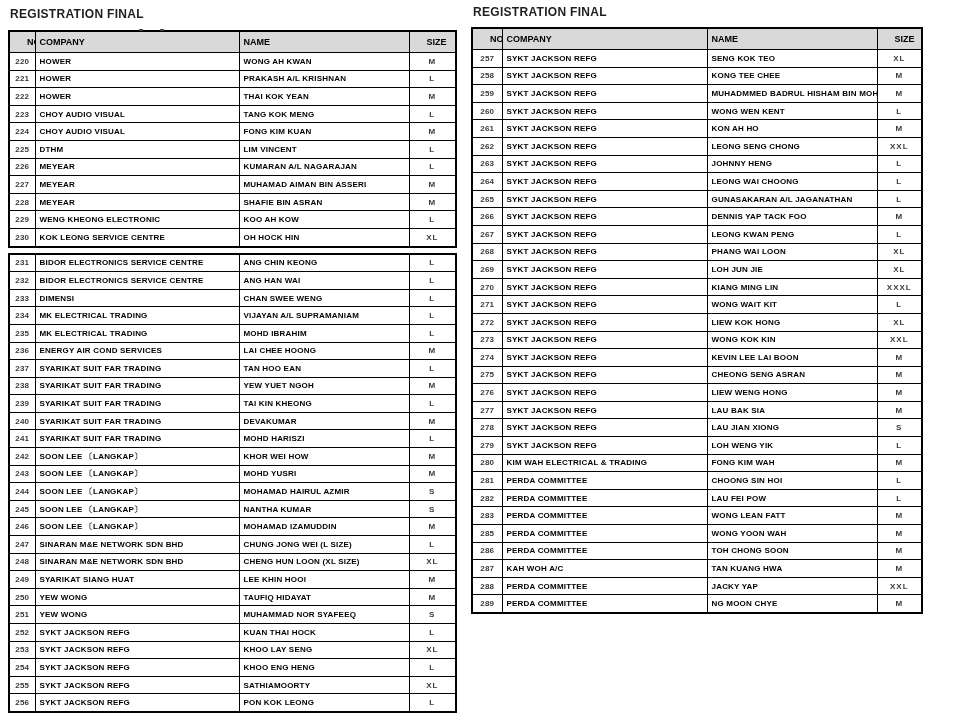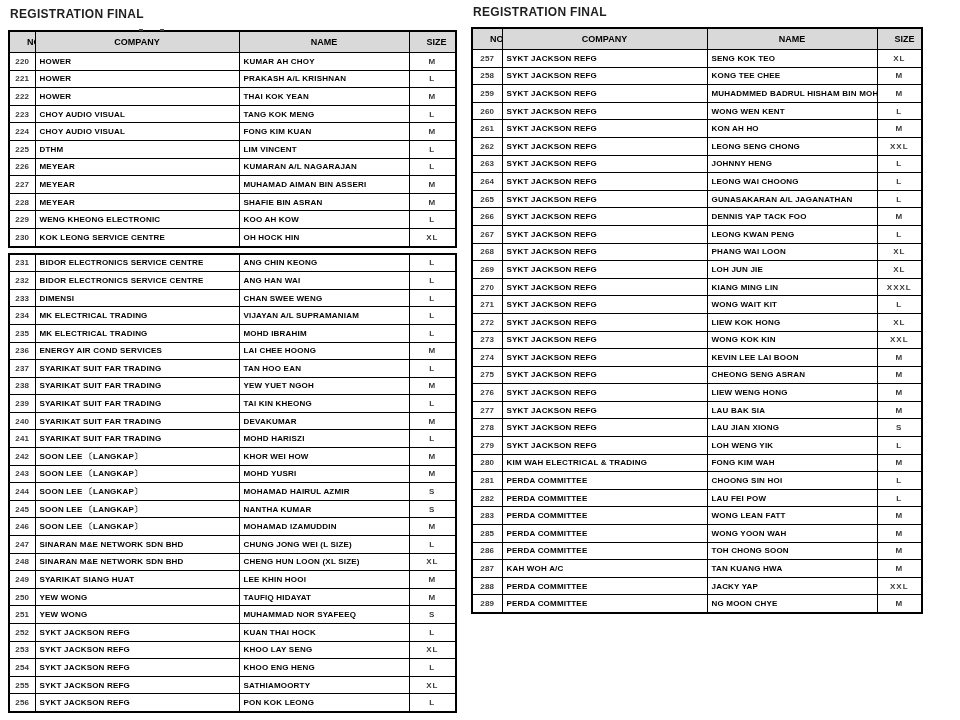--- a/index.html
+++ b/index.html
@@ -41,21 +41,21 @@
     border: 1px solid #000;
     overflow: hidden;
     white-space: nowrap;
     color: #000;
   }
   th {
     background: #d9d9d9;
     font-size: 9px;
     font-weight: 700;
     height: 20px;
-    text-align: center;
+    text-align: left;
     padding: 0 4px;
   }
   th.col-no, th.col-size { text-align: left; padding: 0 17px; }
   td {
     font-size: 8px;
     font-weight: 700;
     height: 16.6px;
     padding: 0 4px;
     letter-spacing: 0.2px;
   }
@@ -94,21 +94,21 @@
           <th class="col-no">NO</th>
           <th class="col-company">COMPANY</th>
           <th class="col-name">NAME</th>
           <th class="col-size">SIZE</th>
         </tr>
       </thead>
       <tbody>
           <tr>
             <td class="c0">220</td>
             <td class="c1">HOWER</td>
-            <td class="c2">KUMAR AH CHOY</td>
+            <td class="c2">WONG AH KWAN</td>
             <td class="c3">M</td>
           </tr>
           <tr>
             <td class="c0">221</td>
             <td class="c1">HOWER</td>
             <td class="c2">PRAKASH A/L KRISHNAN</td>
             <td class="c3">L</td>
           </tr>
           <tr>
             <td class="c0">222</td>

